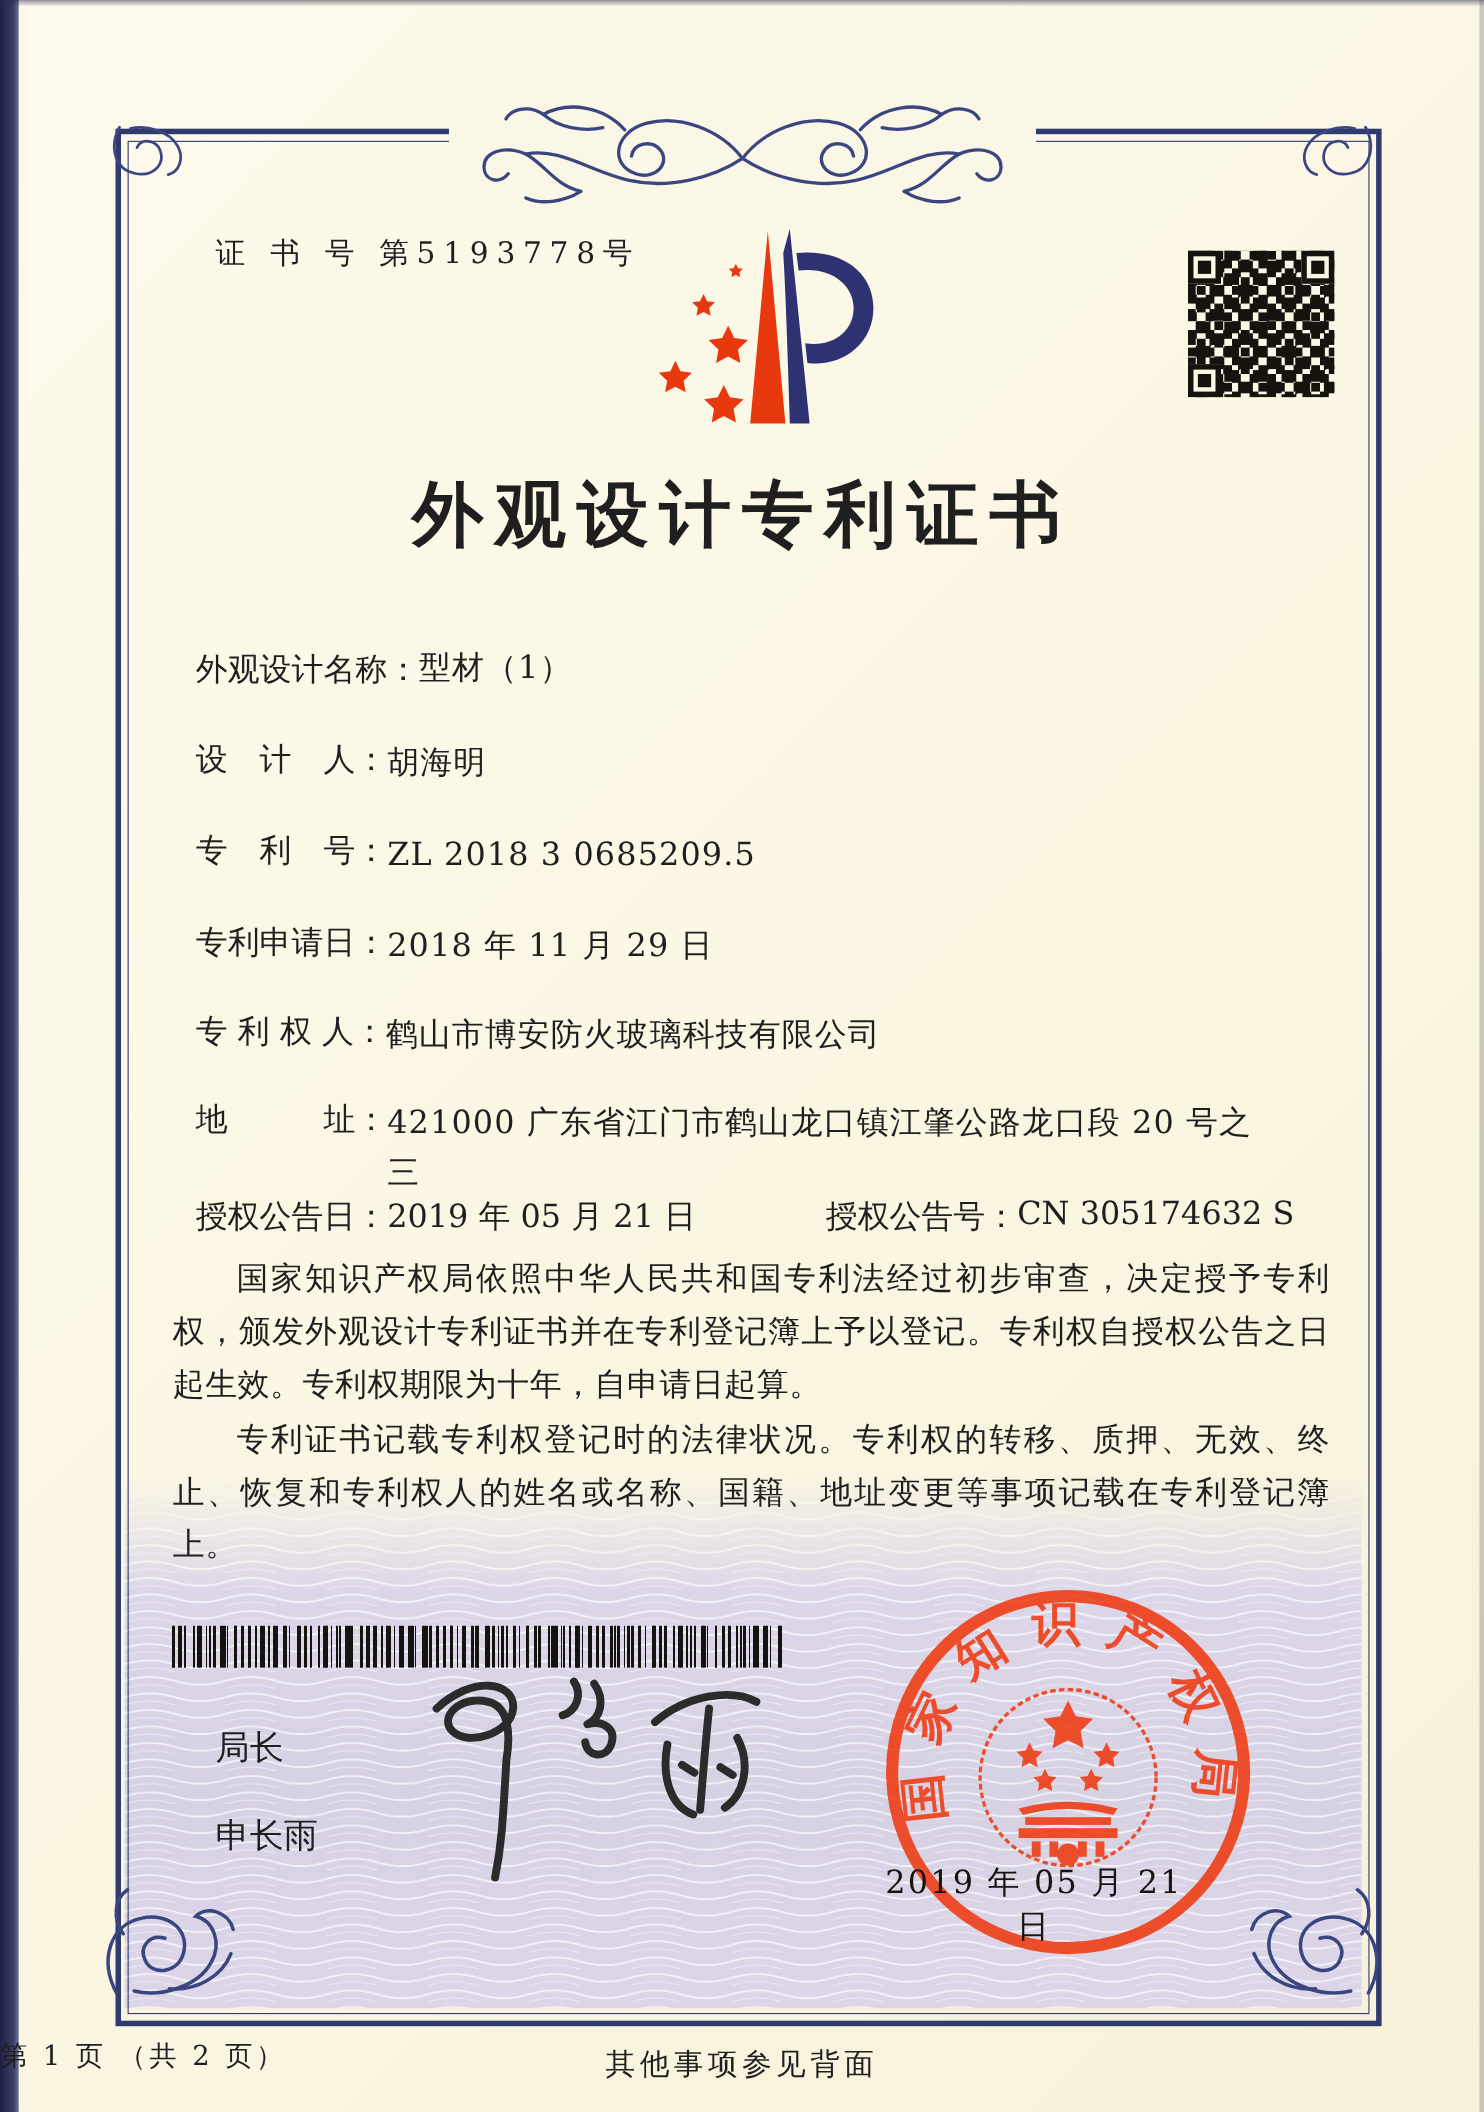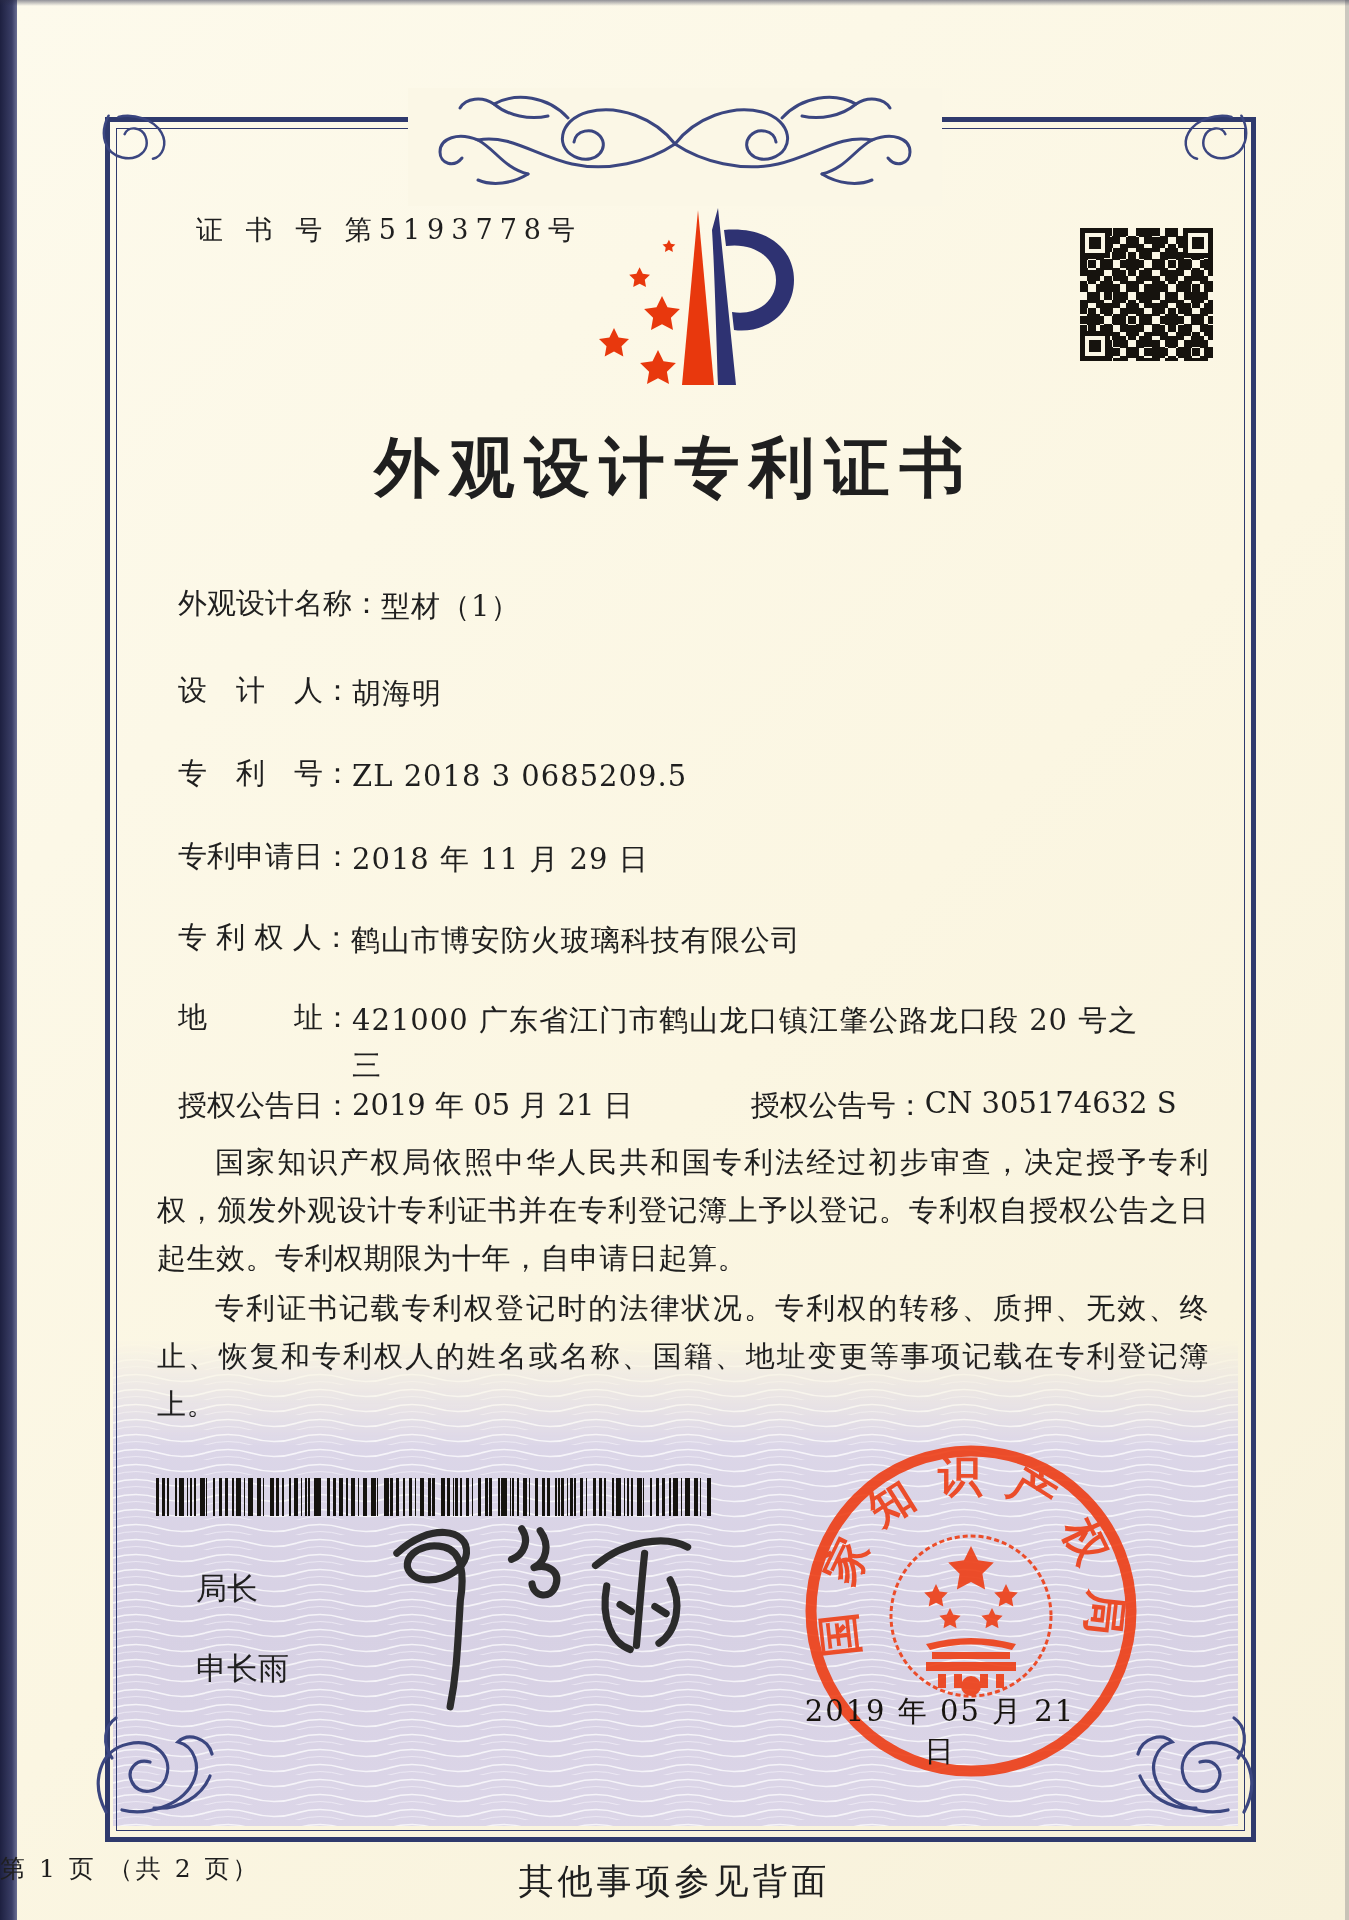--- a/index.html
+++ b/index.html
@@ -53,21 +53,21 @@
   .director{position:absolute;left:196px;top:1568px;font-size:31px;
     font-family:"DejaVu Sans","Liberation Sans",sans-serif;font-weight:400;}
   .director .name{margin-top:38px;}
   .signature{position:absolute;left:352px;top:1500px;}
 
   .seal{position:absolute;left:798px;top:1438px;width:346px;height:346px;}
   .seal-date{position:absolute;left:790px;top:1692px;width:300px;text-align:center;
     font-size:29px;color:#17140f;letter-spacing:2px;}
 
   .page-footer{position:absolute;left:0;top:1852px;width:1090px;text-align:left;font-size:25px;letter-spacing:3px;}
-  .back-note{position:absolute;left:0;top:1858px;width:1349px;text-align:center;font-size:35px;letter-spacing:4px;}
+  .back-note{position:absolute;left:0;top:1858px;width:1349px;text-align:center;font-size:27px;letter-spacing:4px;}
 
   
   .qr{position:absolute;left:1080px;top:228px;width:133px;height:133px;background:#fbf7e6;}
   .qr .noise{position:absolute;inset:0;
     background:
       repeating-conic-gradient(#16130e 0 25%,transparent 0 50%),
       repeating-conic-gradient(#16130e 0 25%,transparent 0 50%);
     background-size:16px 16px,26px 22px;background-position:0 0,7px 9px;}
   .qr .finder{position:absolute;width:30px;height:30px;border:5px solid #16130e;background:#fbf7e6;box-sizing:border-box;}
   .qr .finder i{position:absolute;left:4px;top:4px;width:12px;height:12px;background:#16130e;display:block;}
@@ -178,21 +178,21 @@
         <i></i>
       </div>
     <div class="finder f-bl">
         <i></i>
       </div>
   </div>
 
   <div class="title">外观设计专利证书</div>
 
   <div class="fields">
-    <div class="frow" style="top:14px;">
+    <div class="frow" style="top:14px;align-items:flex-end;">
       <span class="flabel">外观设计名称：</span>
       <span class="fvalue">型材（1）</span>
     </div>
     <div class="frow" style="top:101px;">
       <span class="flabel">设　计　人：</span>
       <span class="fvalue">胡海明</span>
     </div>
     <div class="frow" style="top:184px;">
       <span class="flabel">专　利　号：</span>
       <span class="fvalue">ZL 2018 3 0685209.5</span>

